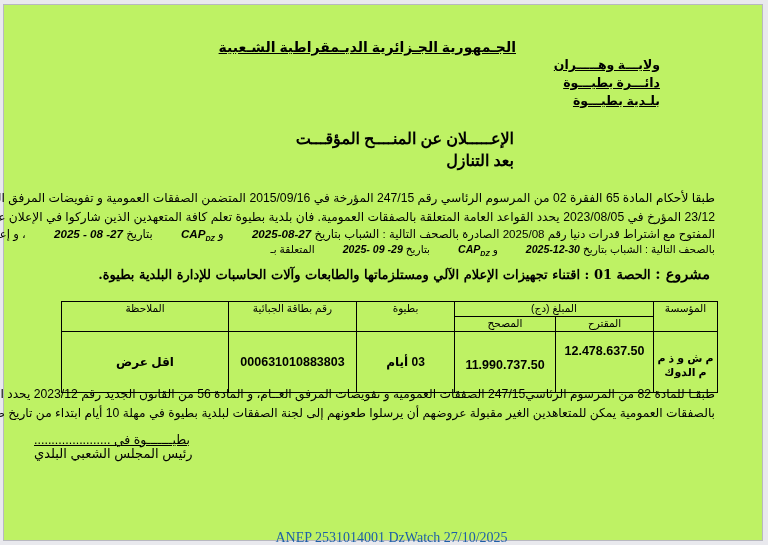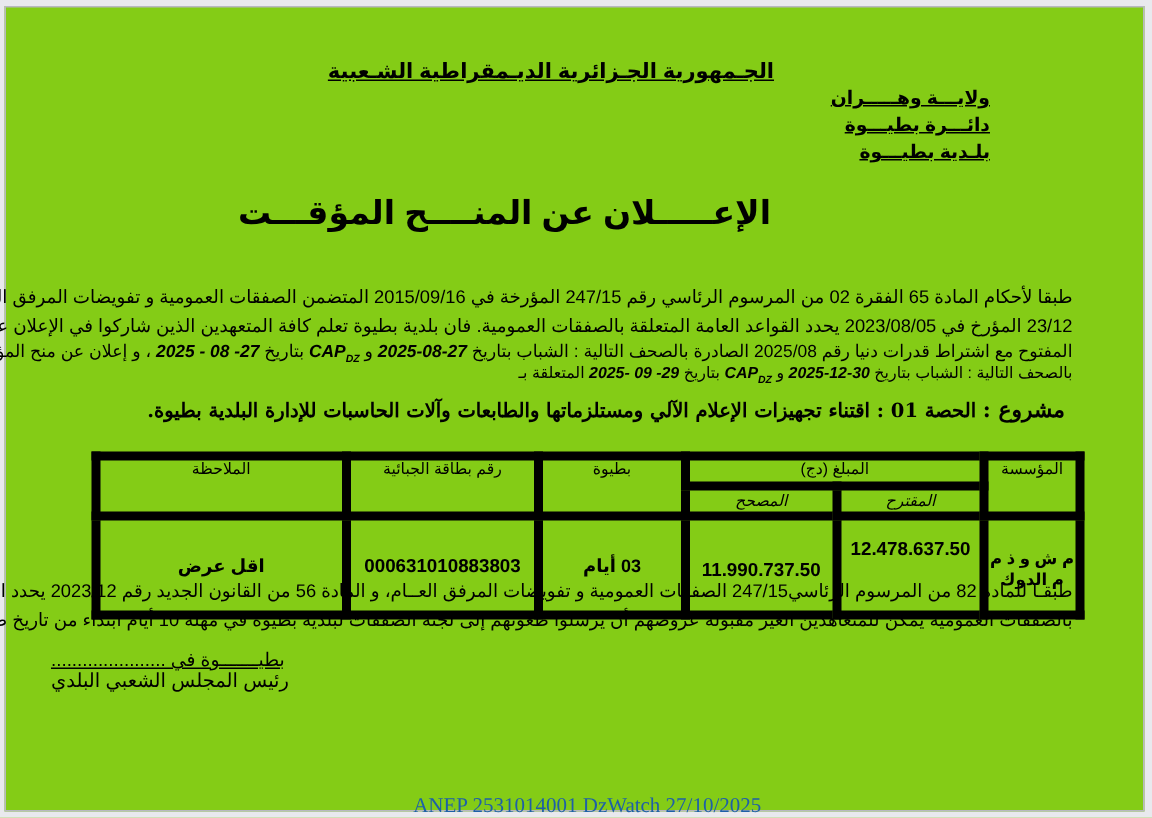--- a/index.html
+++ b/index.html
@@ -1,53 +1,54 @@
 <!DOCTYPE html>
 <html><head>
   <meta charset="utf-8">
   <style>
     html, body { margin: 0; padding: 0; background: #e9e9ee; }
     body { width: 768px; height: 545px; overflow: hidden; position: relative; font-family: "Liberation Sans", "DejaVu Sans", sans-serif; color: #000; }
-    .page { position: absolute; left: 3px; top: 4px; width: 760px; height: 537px; background: #84cc16; border: 1px solid #b8b8c0; box-sizing: border-box; }
+    .page { position: absolute; left: 3px; top: 4px; width: 760px; height: 537px; background: #bef264; border: 1px solid #b8b8c0; box-sizing: border-box; }
     .abs { position: absolute; white-space: nowrap; direction: rtl; }
     .republic { left: 272px; top: 34px; width: 240px; text-align: center; font-weight: bold; font-size: 14px; text-decoration: underline; }
     .admin { right: 102px; font-weight: bold; font-size: 12.5px; text-decoration: underline; text-align: center; }
     .admin.l1 { top: 52px; } .admin.l2 { top: 70px; } .admin.l3 { top: 88px; }
     .taxid { right: 51px; top: 106px; font-weight: bold; font-size: 13.5px; text-decoration: underline; }
-    .title { left: 270px; width: 240px; text-align: right; font-weight: bold; font-size: 22px; }
+    .title { left: 270px; width: 240px; text-align: right; font-weight: bold; font-size: 16px; font-family: Liberation Serif, serif; }
     .title.t1 { top: 124px; } .title.t2 { top: 146px; }
     .para { right: 47px; left: 50px; font-size: 12.2px; text-align: right; }
     .para.p1 { top: 186px; } .para.p2 { top: 205px; } .para.p3 { top: 222px; font-size: 11.6px; } .para.p4 { top: 238px; font-size: 10.6px; }
-    .para b i, .bi { font-weight: bold; font-style: italic; }
+    .para b i, .bi { font-weight: bold; font-style: italic; margin-left: 25px; }
     .subject { right: 52px; top: 260px; font-family: "DejaVu Serif", serif; font-size: 13px; font-weight: bold; margin-left: 14px; }
     .subject .lbl { font-size: 14.5px; }
     table.results { position: absolute; left: 57px; top: 296px; width: 656px; border-collapse: collapse; direction: rtl; font-size: 11px; table-layout: fixed; }
-    table.results td, table.results th { border: 6px solid #000000; text-align: center; font-weight: normal; padding: 0; }
+    table.results td, table.results th { border: 1px solid #000000; text-align: center; font-weight: normal; padding: 0; }
     table.results th { vertical-align: top; height: 14px; font-size: 10.5px; }
-    table.results tr.sub th { height: 14px; font-style: italic; }
+    table.results tr.sub th { height: 14px; }
     table.results td { height: 48px; font-weight: bold; font-size: 12px; }
     td.firm { font-size: 11px !important; line-height: 14px; padding-top: 6px !important; margin-left: 25px; }
     td.num { font-size: 12.5px !important; font-family: "Liberation Sans", sans-serif; }
     .para.p5 { top: 382px; font-size: 12.2px; } .para.p6 { top: 401px; font-size: 12.2px; }
     .place { left: 30px; top: 427px; font-size: 12.5px; text-decoration: underline; }
     .sign { left: 30px; top: 441px; font-size: 13px; }
     .footer { left: 255px; top: 525px; width: 265px; text-align: center; direction: ltr; font-size: 14px; color: #1e5fa8; font-family: Liberation Serif, serif; }
   </style>
 </head>
 <body>
 
 <div class="page">
 
   <div class="abs republic">الجـمهورية الجـزائرية الديـمقراطية الشـعبية</div>
 
   <div class="abs admin l1">ولايـــة وهـــــران</div>
   <div class="abs admin l2">دائـــرة بطيـــوة</div>
   <div class="abs admin l3">بلـدية بطيـــوة</div>
 
   <div class="abs title t1">الإعـــــلان عن المنــــح المؤقـــت</div>
+  <div class="abs title t2">بعد التنازل</div>
 
   <div class="abs para p1">طبقا لأحكام المادة 65 الفقرة 02 من المرسوم الرئاسي رقم 247/15 المؤرخة في 2015/09/16 المتضمن الصفقات العمومية و تفويضات المرفق العام، و القانون رقم</div>
   <div class="abs para p2">23/12 المؤرخ في 2023/08/05 يحدد القواعد العامة المتعلقة بالصفقات العمومية. فان بلدية بطيوة تعلم كافة المتعهدين الذين شاركوا في الإعلان عن طلب العروض الوطني</div>
   <div class="abs para p3">
     <span>المفتوح مع اشتراط قدرات دنيا رقم 2025/08 الصادرة بالصحف التالية : الشباب بتاريخ</span>
     <span class="bi" dir="ltr">2025-08-27</span>
     <span>و</span>
     <span class="bi" dir="ltr"><span>CAP</span><sub style="font-size:7px">DZ</sub></span>
     <span>بتاريخ</span>
     <span class="bi" dir="ltr">2025 - 08 -27</span>

